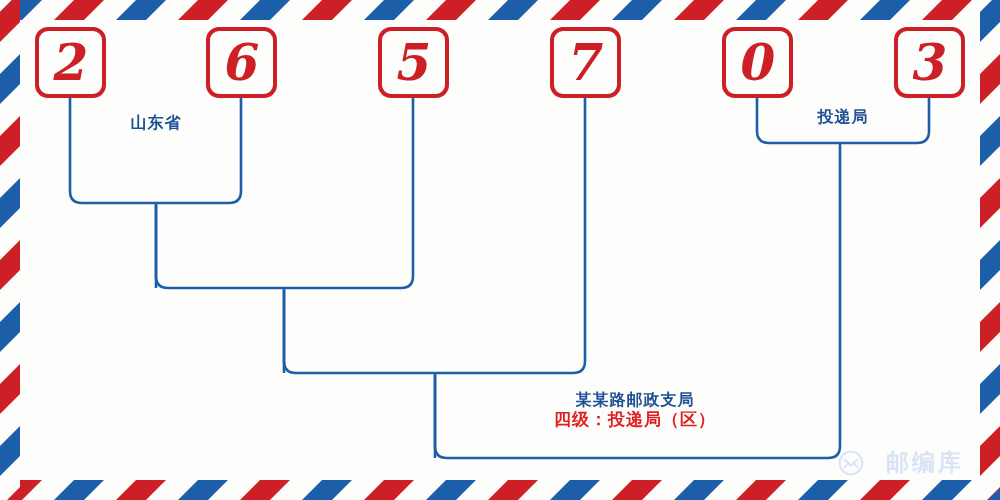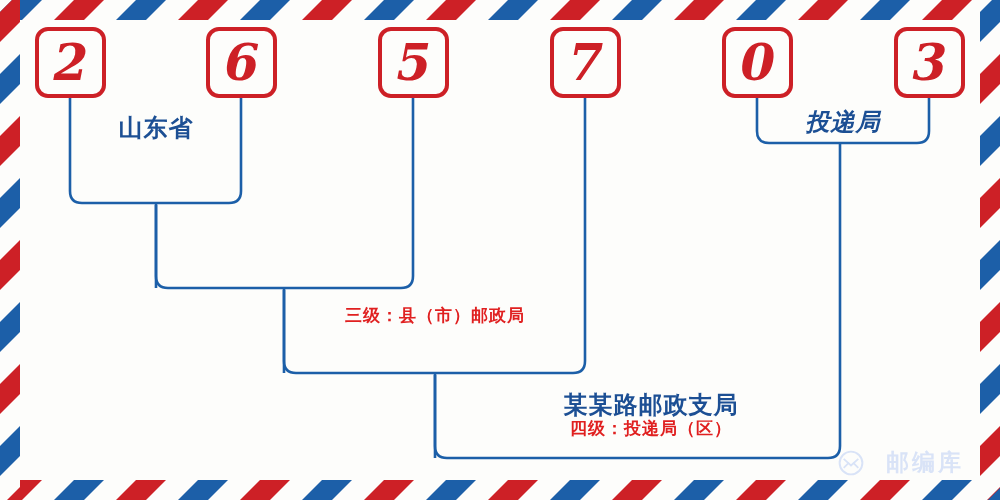--- a/index.html
+++ b/index.html
@@ -75,21 +75,21 @@
   .label-group {
     position: absolute;
     text-align: center;
     z-index: 10;
     line-height: 1.18;
     white-space: nowrap;
   }
   .label-title {
     color: #1c4f94;
     font-weight: bold;
-    font-size: 24px;
+    font-size: 16px;
     font-family: "DejaVu Serif", "Liberation Serif", serif;
     letter-spacing: 1px;
   }
   .label-sub {
     color: #e02020;
     font-weight: bold;
     font-size: 17px;
     letter-spacing: 1px;
   }
   .label-sub.small-wrap { white-space: normal; width: 160px; }
@@ -187,29 +187,28 @@
   <div class="digit-box" style="left:894px; top:27px;">
     <div class="digit-glyph">3</div>
   </div>
 
   <div class="label-group" style="left:76px; top:114px; width:160px;">
     <div class="label-title">山东省</div>
   </div>
 
 
   <div class="label-group" style="left:300px; top:306px; width:270px;">
-    <div class="label-sub">三级：县（市）邮政局</div>
-  </div>
-
-  <div class="label-group" style="left:506px; top:391px; width:290px;">
+  </div>
+
+  <div class="label-group" style="left:490px; top:391px; width:290px;">
     <div class="label-title">某某路邮政支局</div>
     <div class="label-sub">四级：投递局（区）</div>
   </div>
 
-  <div class="label-group" style="left:763px; top:108px; width:160px;font-style:italic;">
+  <div class="label-group" style="left:763px; top:108px; width:160px;">
     <div class="label-title">投递局</div>
   </div>
 
 
   <div class="watermark">
     <div class="wm-row">
       <svg class="wm-icon" viewBox="0 0 32 32">
         <circle cx="16" cy="16" r="14" fill="none" stroke="#d9e3f7" stroke-width="2.4"></circle>
         <path d="M7 11 L16 19 L25 11" fill="none" stroke="#d9e3f7" stroke-width="2.2"></path>
         <path d="M7 22 L13.5 15.5 M25 22 L18.5 15.5" fill="none" stroke="#d9e3f7" stroke-width="2.2"></path>

